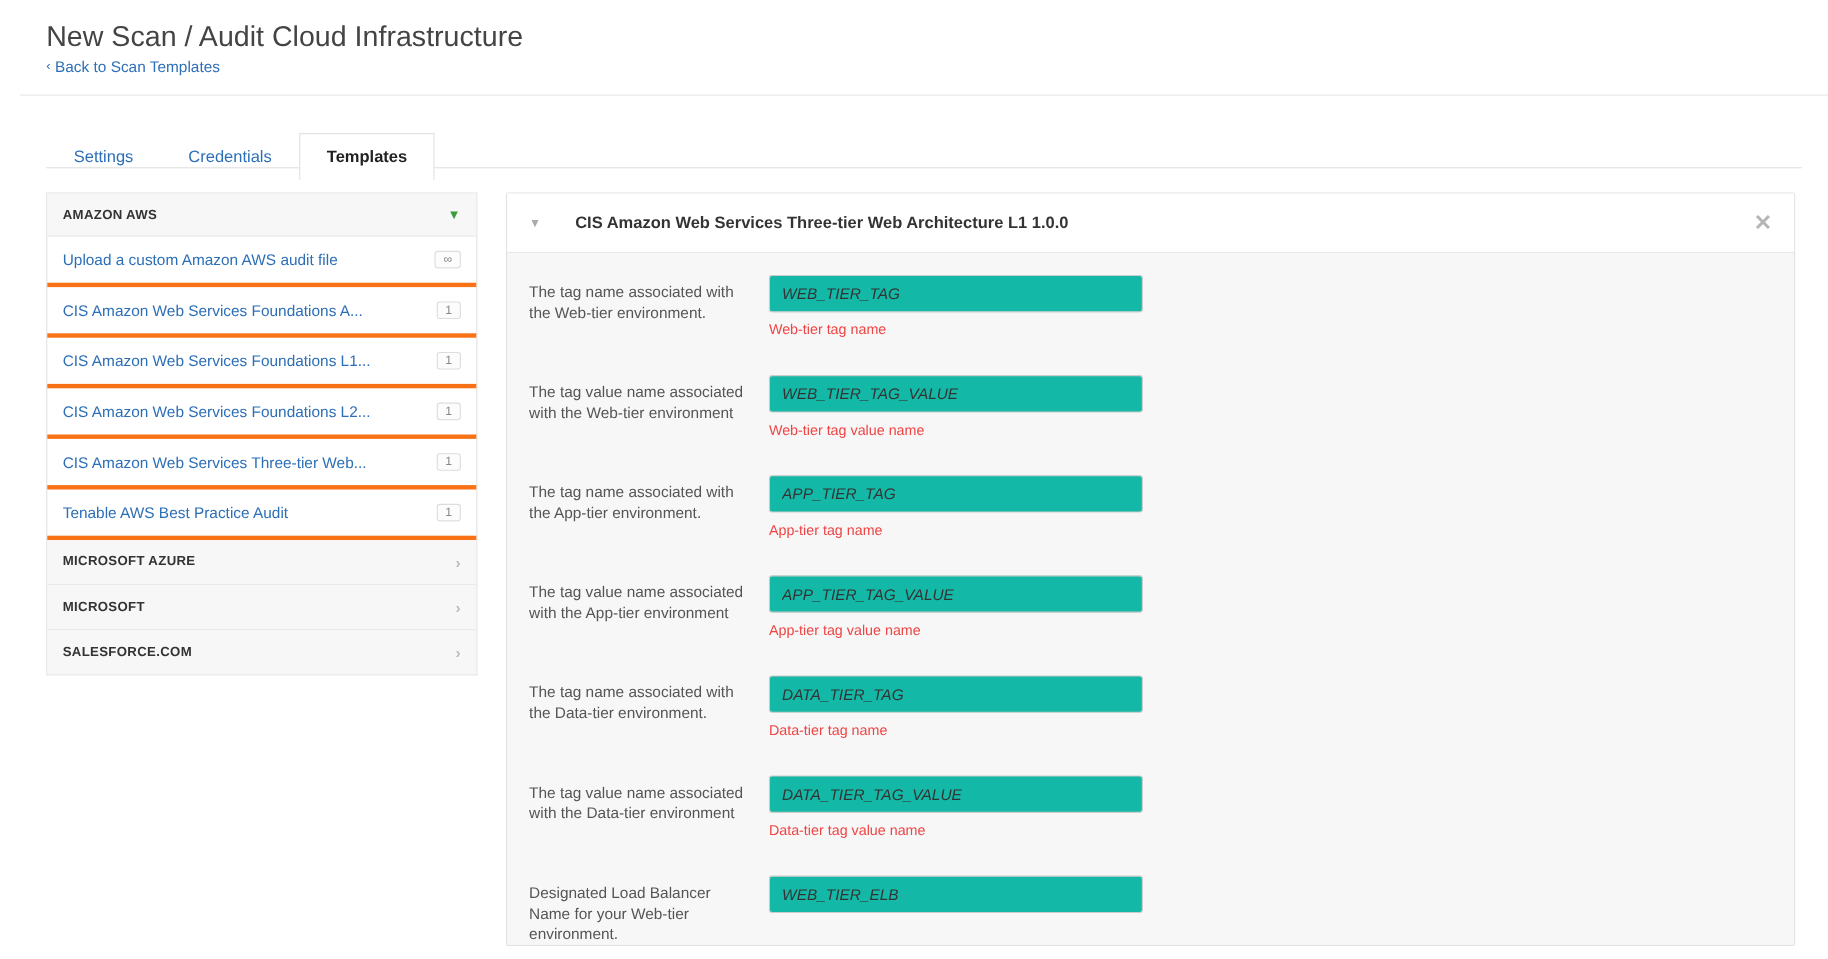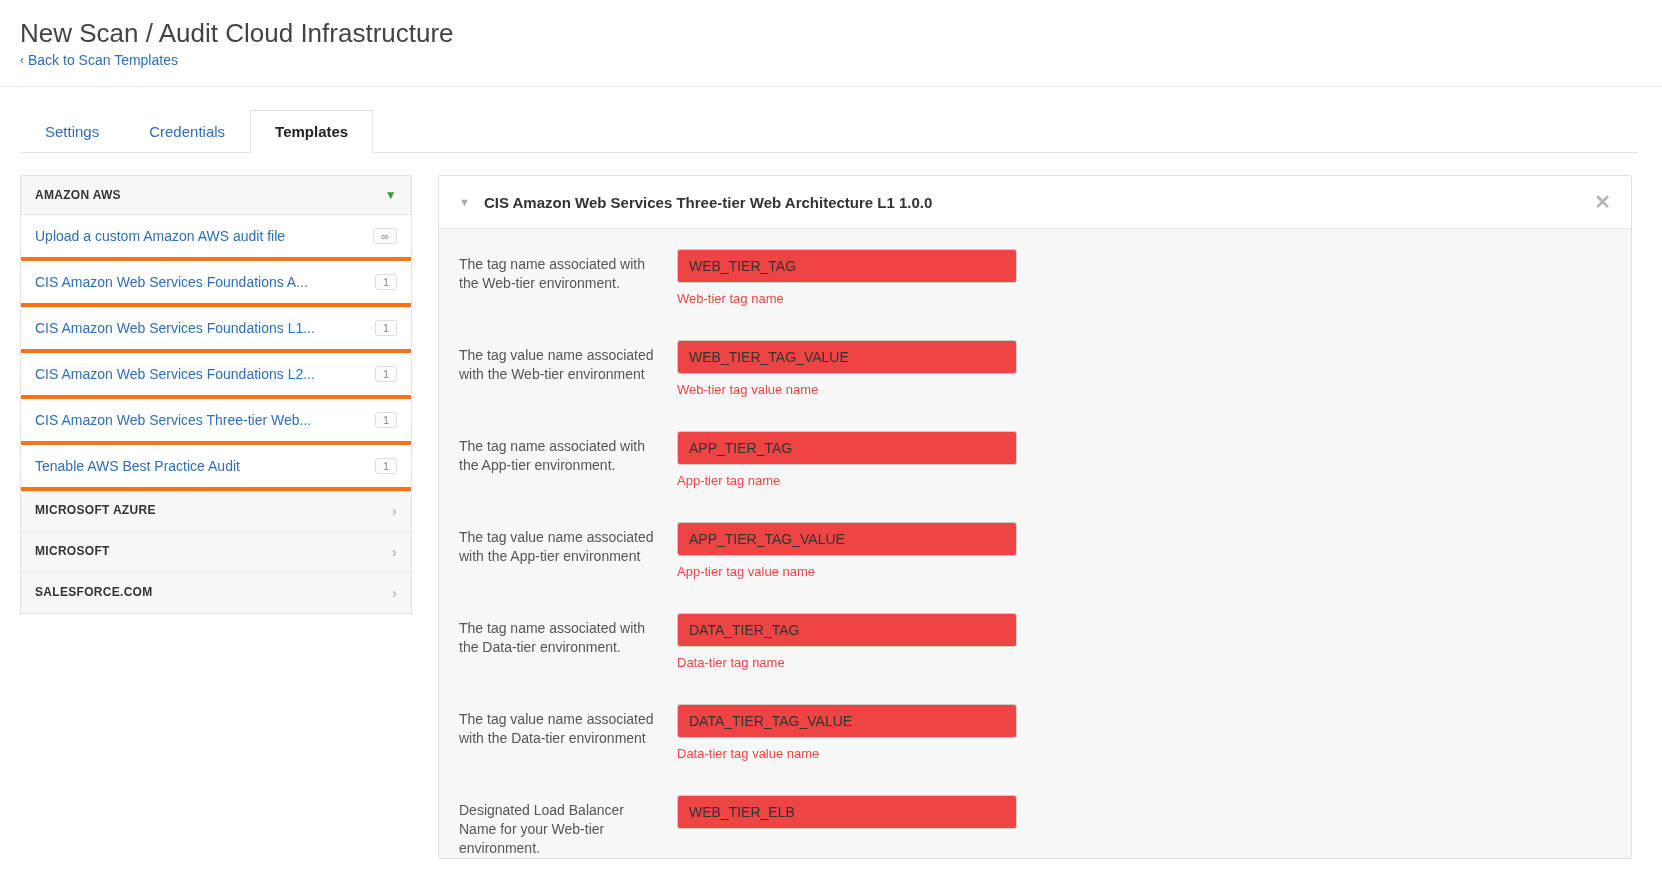--- a/index.html
+++ b/index.html
@@ -3,21 +3,21 @@
 <meta charset="utf-8">
 <style>
 * { box-sizing: border-box; margin: 0; padding: 0; }
 body {
   font-family: "Segoe UI", Arial, sans-serif;
   background: #fff;
   color: #333;
   font-size: 14px;
 }
 .page {
-  padding: 18px 24px 0 20px;
+  padding: 18px 24px 0 42px;
 }
 .page-title {
   font-size: 26px;
   font-weight: 300;
   color: #444;
   margin-bottom: 2px;
 }
 .back-link {
   color: #2d6fb7;
   font-size: 14px;
@@ -37,21 +37,21 @@
   border-bottom: 1px solid #e1e1e1;
   margin-bottom: 22px;
 }
 .tab {
   padding: 12px 24px;
   color: #2d6fb7;
   cursor: pointer;
   border: 1px solid transparent;
   border-bottom: none;
   position: relative;
-  top: 1px;
+  top: 12px;
   font-size: 15px;
 }
 .tab.active {
   color: #222;
   font-weight: 700;
   border: 1px solid #e1e1e1;
   border-bottom: 1px solid #fff;
   background: #fff;
 }
 .content-row {
@@ -121,20 +121,21 @@
 .panel-header .tri {
   color: #aaa;
   font-size: 11px;
   margin-right: 14px;
 }
 .panel-header .title {
   font-weight: 700;
   color: #333;
   font-size: 15px;
   flex: 1;
+  margin-left: 17px;
 }
 .panel-header .close {
   color: #b5b5b5;
   font-size: 20px;
   cursor: pointer;
   font-weight: bold;
 }
 .form { padding: 20px 20px 0 20px; }
 .form-row {
   display: flex;
@@ -151,21 +152,22 @@
 }
 .form-field { flex: 0 0 340px; }
 .form-field input {
   width: 100%;
   padding: 8px 11px;
   border: 1px solid #ccc;
   border-radius: 3px;
   font-size: 14px;
   font-family: "Segoe UI", Arial, sans-serif;
   color: #333;
-  background: #ef4444;
+  background: #14b8a6;
+  font-style: italic;
 }
 .helper {
   color: #ef4444;
   font-size: 13px;
   margin-top: 8px;
 }
 </style>
 </head>
 <body>
 

